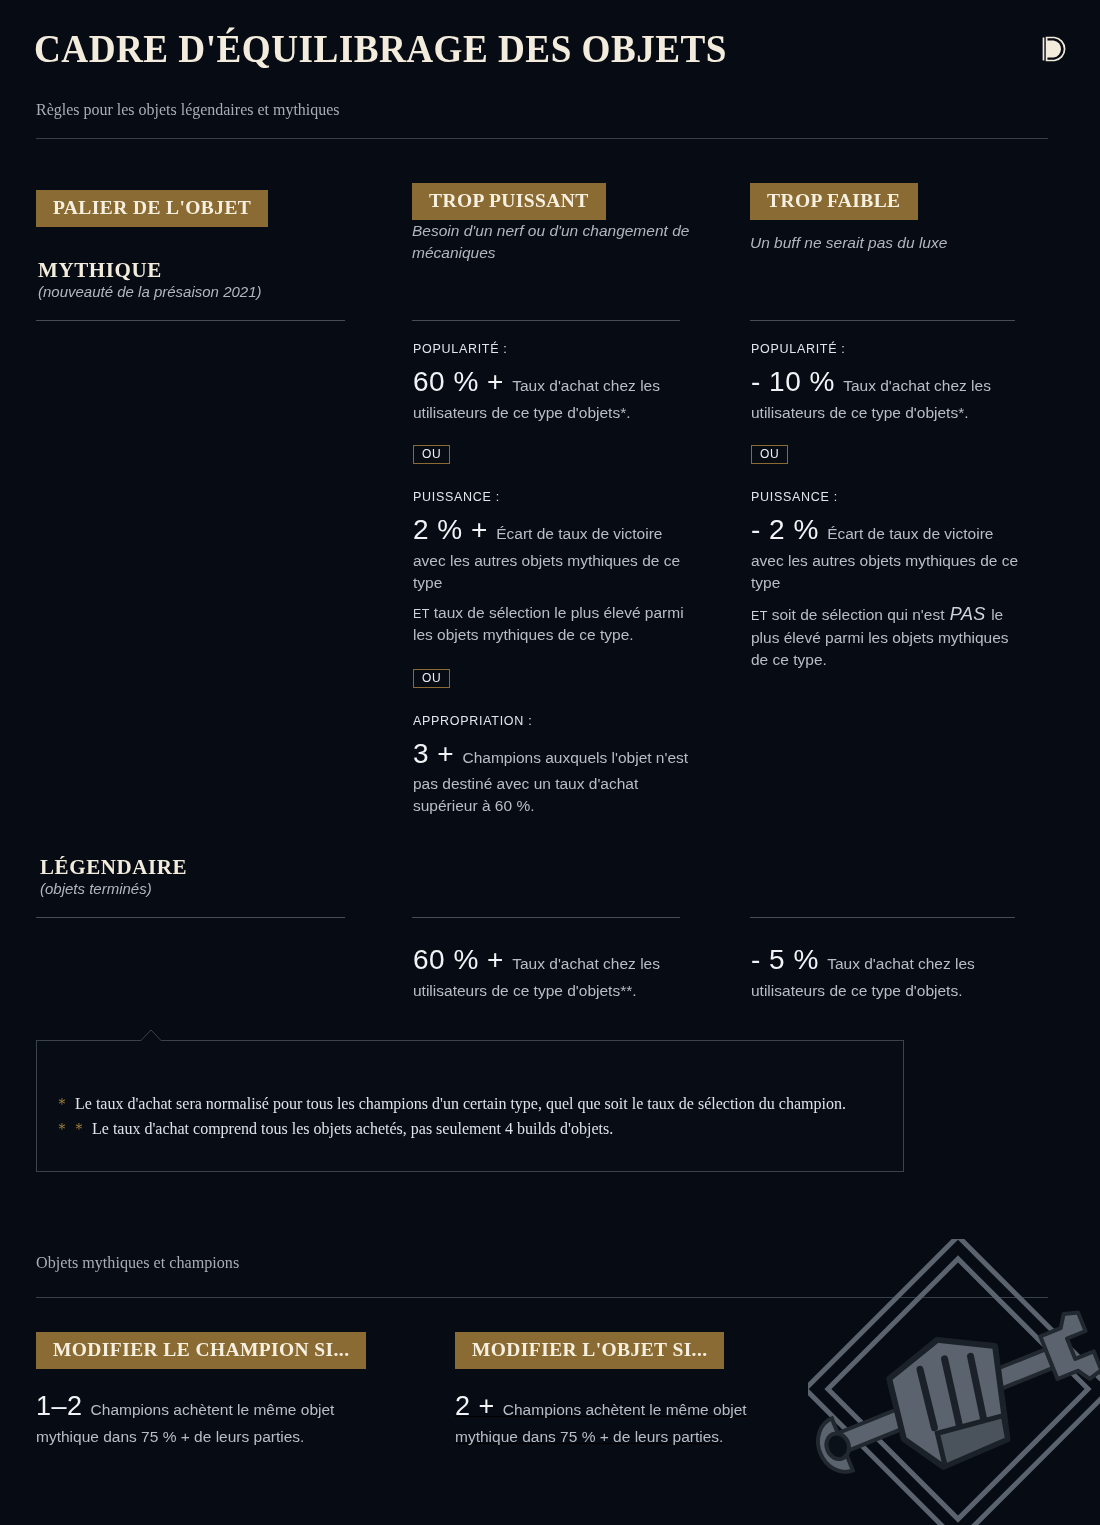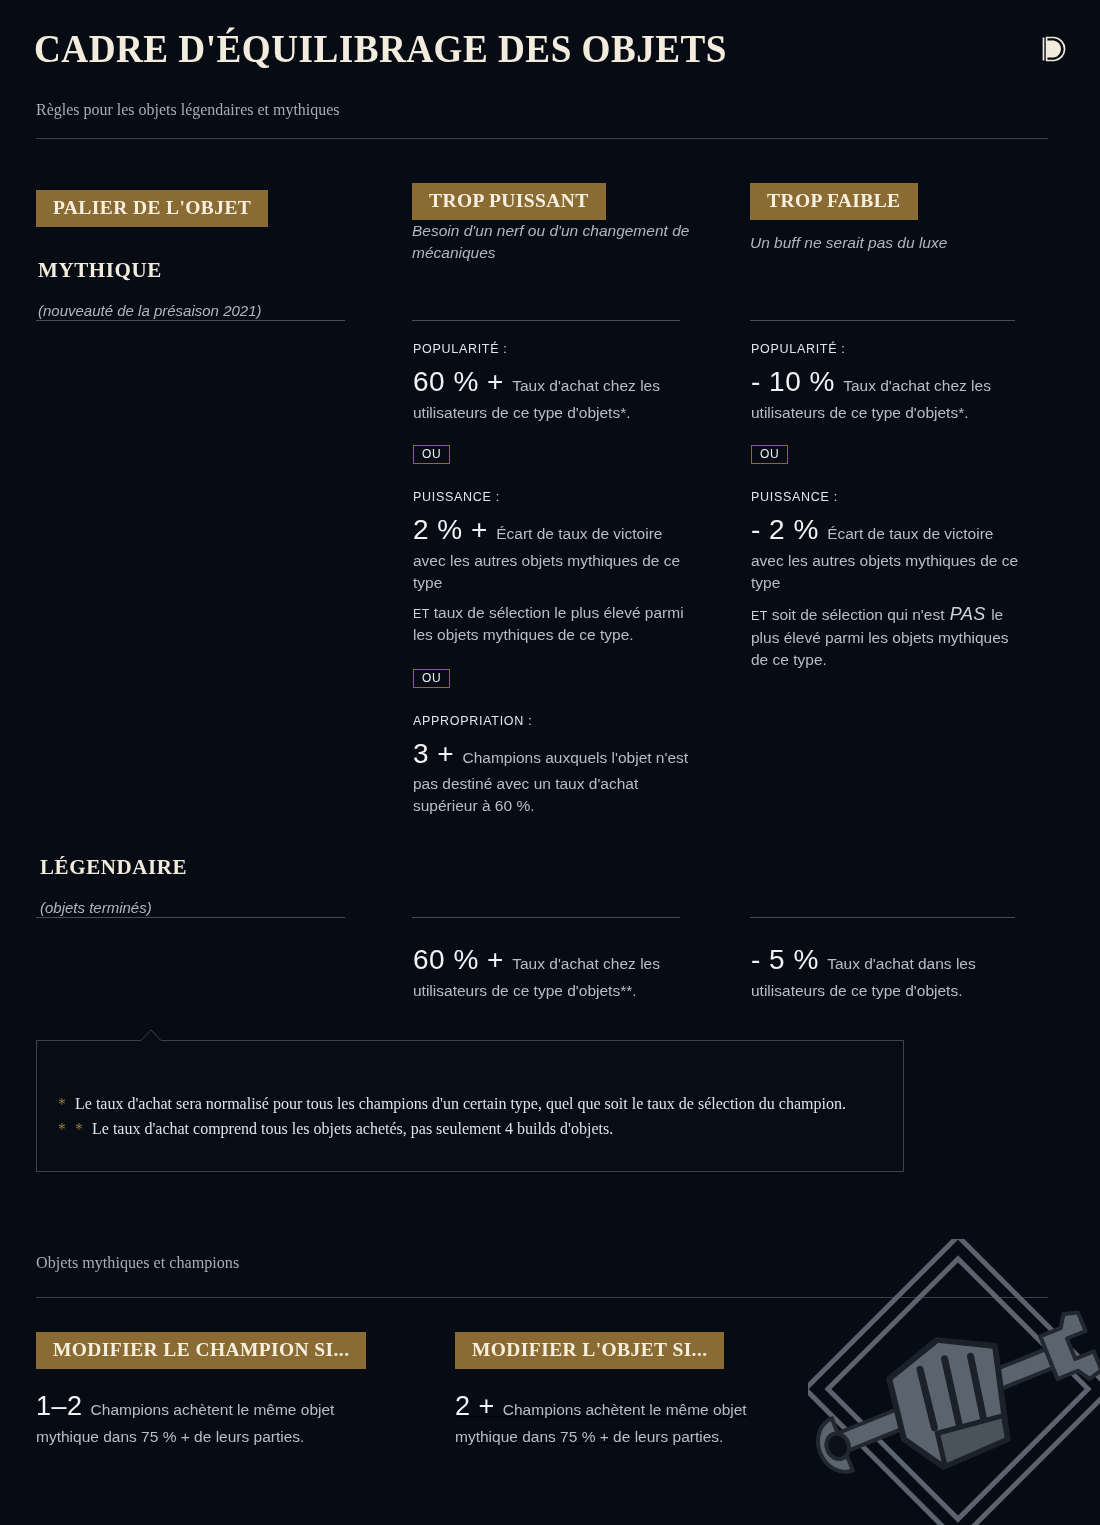--- a/index.html
+++ b/index.html
@@ -120,21 +120,21 @@
     font-weight: bold;
     font-size: 21px;
     letter-spacing: 0.6px;
     color: #f3ecdc;
   }
   .tier-sub {
     font-family: "Liberation Sans", sans-serif;
     font-style: italic;
     font-size: 15px;
     color: #b2b7be;
-    margin-top: 19px;
+    margin-top: 0;
   }
 
   
   .abs { position: absolute; }
 
   
   #footnote-box {
     position: absolute;
     left: 36px; top: 1040px;
     width: 868px; height: 132px;
@@ -309,21 +309,21 @@
   <div class="rule abs" style="left:412px; top:917px; width:268px;"></div>
   <div class="abs" style="left:413px; top:940px; width:282px;">
     <div class="stat">
       <span class="big">60 % + </span><span>Taux d'achat chez les utilisateurs de ce type d'objets**.</span>
     </div>
   </div>
 
   <div class="rule abs" style="left:750px; top:917px; width:265px;"></div>
   <div class="abs" style="left:751px; top:940px; width:278px;">
     <div class="stat">
-      <span class="big">- 5 % </span><span>Taux d'achat dans les utilisateurs de ce type d'objets.</span>
+      <span class="big">- 5 % </span><span>Taux d'achat chez les utilisateurs de ce type d'objets.</span>
     </div>
   </div>
 
   <div id="footnote-box"></div>
   <div id="footnote-notch">
     <svg viewBox="0 0 22 13" width="22" height="13" aria-hidden="true">
       <path d="M0 12.5 L11 1 L22 12.5" fill="#060b14" stroke="#3b434e" stroke-width="1"></path>
     </svg>
   </div>
   <div id="footnote-inner">

